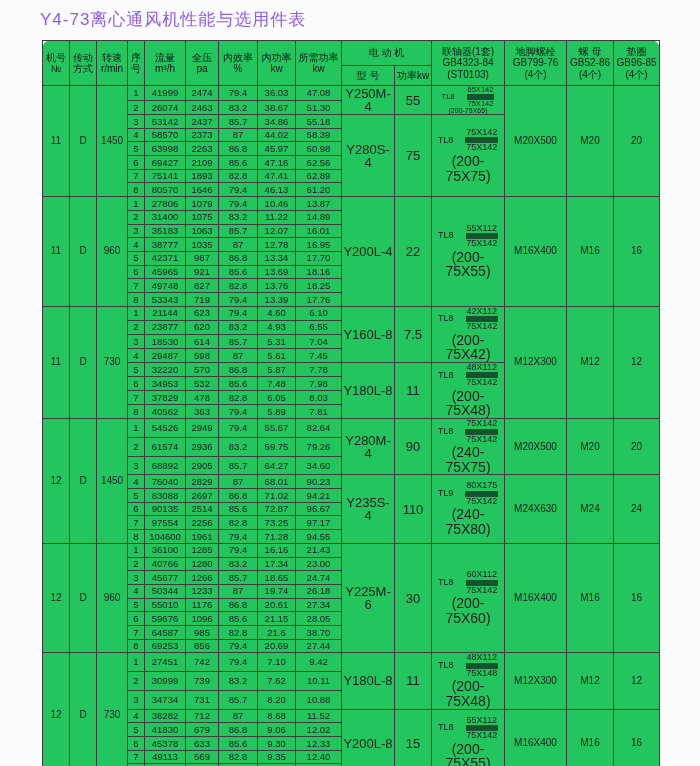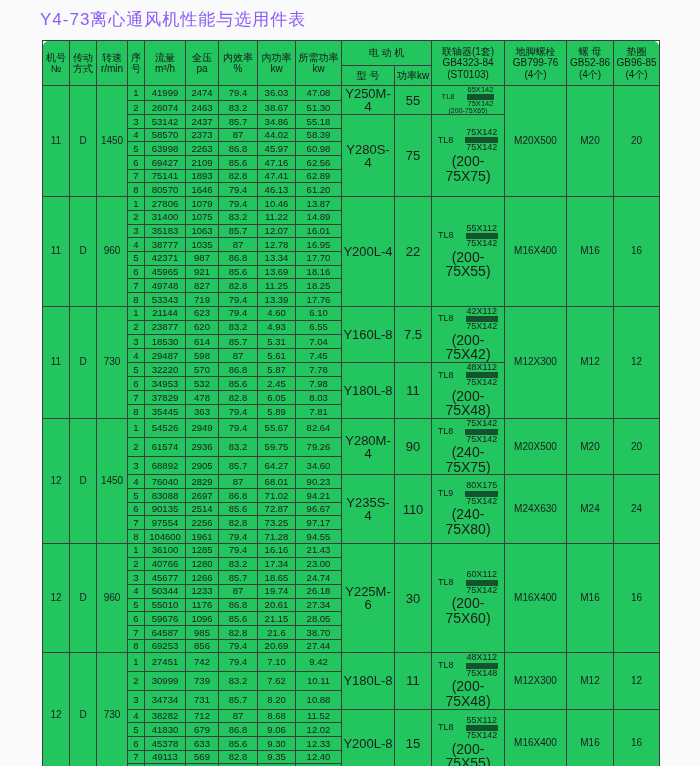--- a/index.html
+++ b/index.html
@@ -274,21 +274,21 @@
           <td>921</td>
           <td>85.6</td>
           <td>13.69</td>
           <td>18.16</td>
         </tr>
         <tr>
           <td>7</td>
           <td>49748</td>
           <td>827</td>
           <td>82.8</td>
-          <td>11.25</td>
+          <td>13.76</td>
           <td>18.25</td>
         </tr>
         <tr>
           <td>8</td>
           <td>53343</td>
           <td>719</td>
           <td>79.4</td>
           <td>13.39</td>
           <td>17.76</td>
         </tr>
@@ -360,34 +360,34 @@
               </span>
             </div>
             <div class="coup-note">(200-75X48)</div>
           </td>
         </tr>
         <tr>
           <td>6</td>
           <td>34953</td>
           <td>532</td>
           <td>85.6</td>
-          <td>2.45</td>
+          <td>7.48</td>
           <td>7.98</td>
         </tr>
         <tr>
           <td>7</td>
           <td>37829</td>
           <td>478</td>
           <td>82.8</td>
           <td>6.05</td>
           <td>8.03</td>
         </tr>
         <tr>
           <td>8</td>
-          <td>35445</td>
+          <td>40562</td>
           <td>363</td>
           <td>79.4</td>
           <td>5.89</td>
           <td>7.81</td>
         </tr>
         <tr>
           <td rowspan="8" class="blk">12</td>
           <td rowspan="8" class="blk">D</td>
           <td rowspan="8" class="blk">1450</td>
           <td>1</td>

